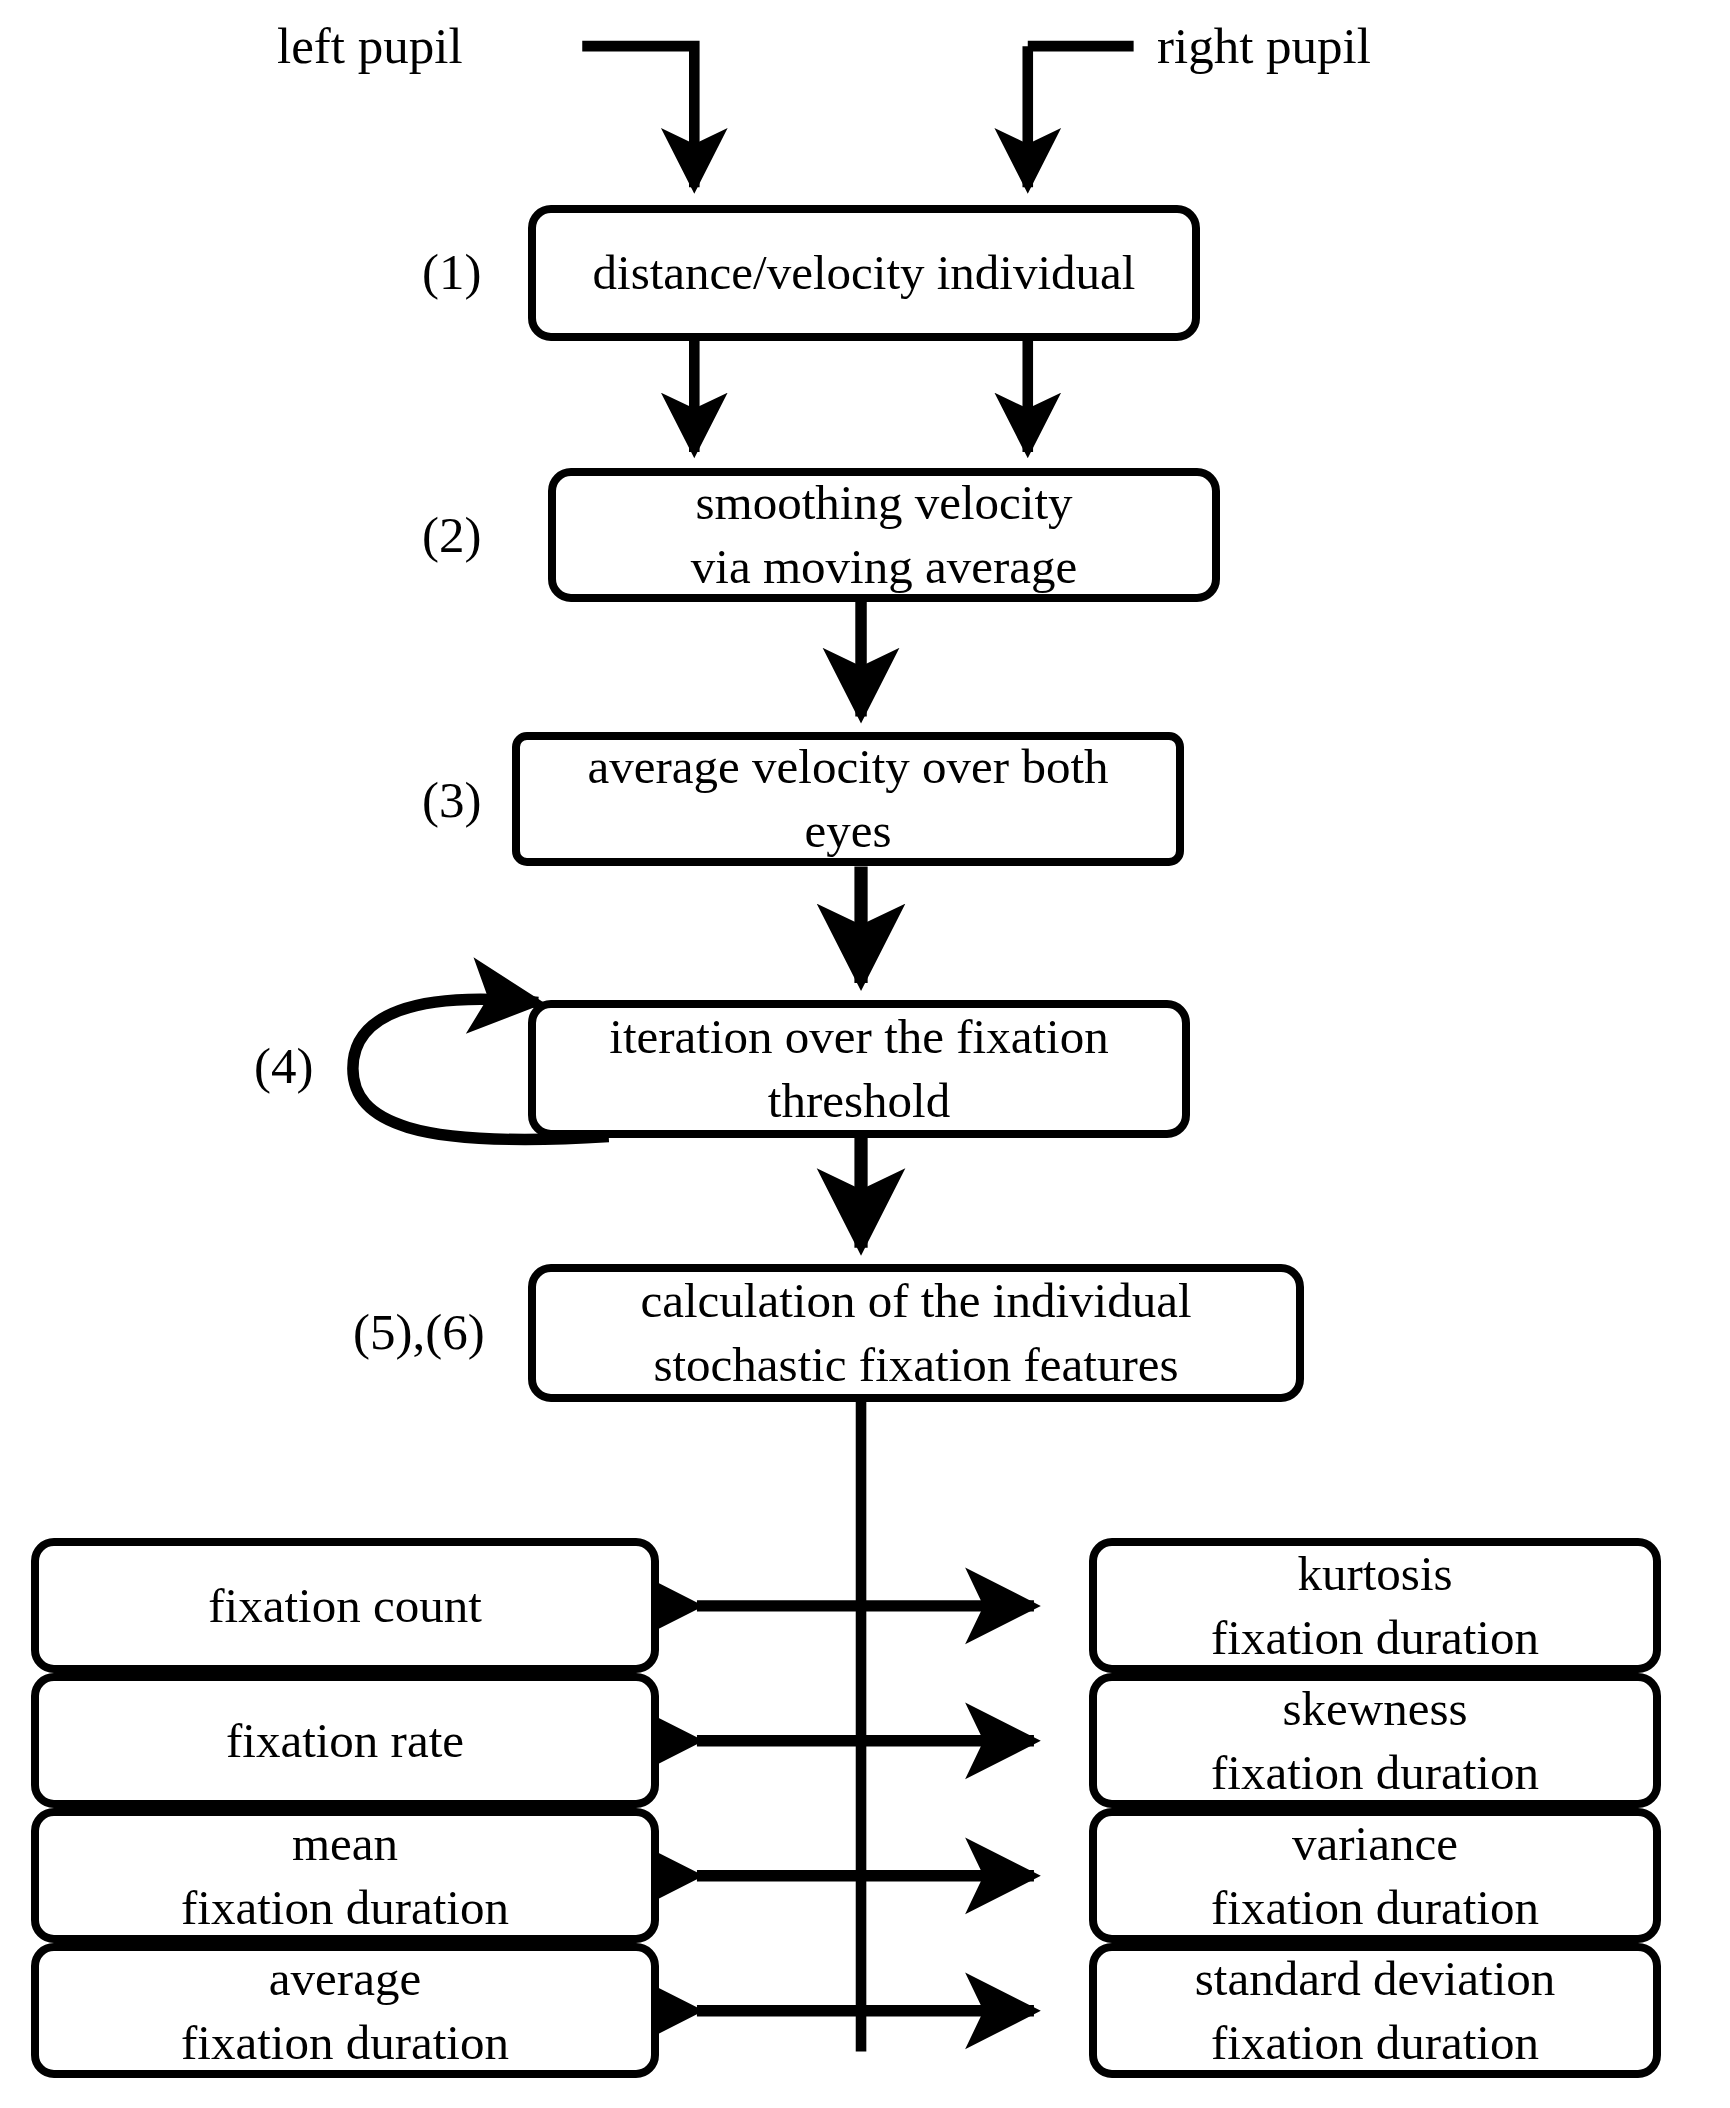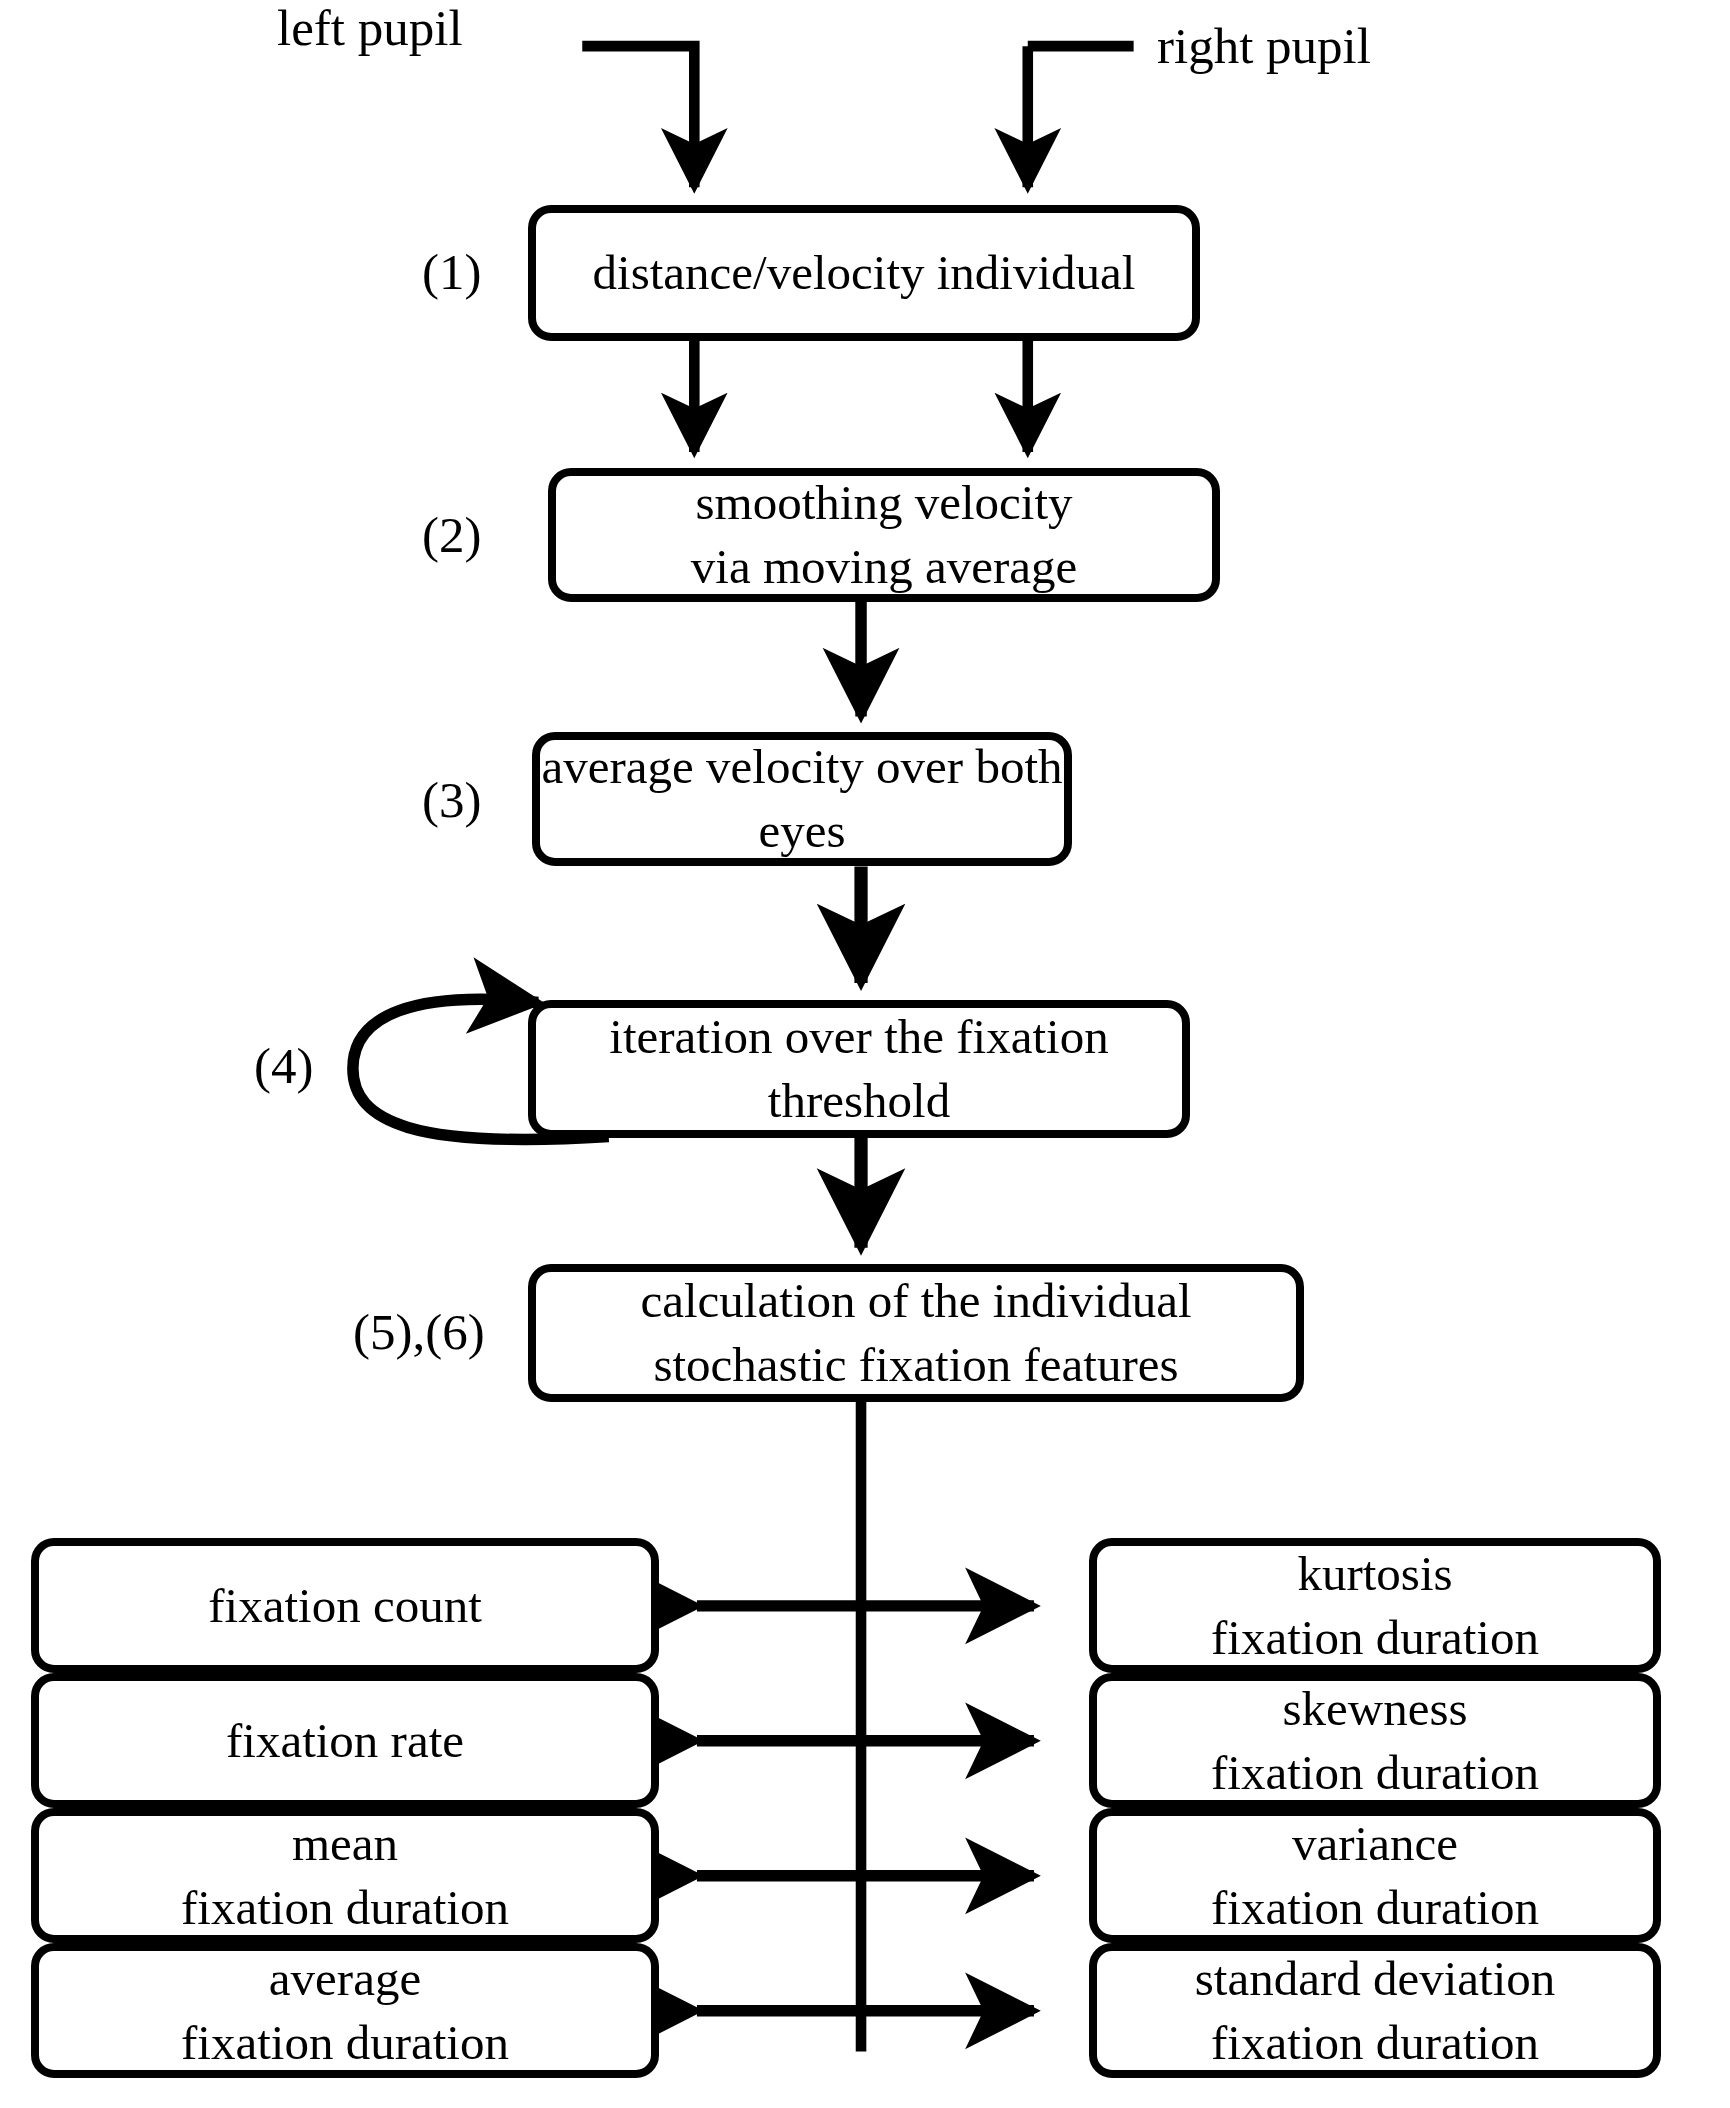--- a/index.html
+++ b/index.html
@@ -55,21 +55,21 @@
   .endlabel {
     position: absolute;
     font-size: 51px;
     line-height: 1;
     white-space: nowrap;
     z-index: 4;
   }
   
   #node-1 { left: 528px;  top: 205px;  width: 672px; height: 136px; }
   #node-2 { left: 528px;  top: 468px;  width: 672px; height: 134px; margin-left: 20px; }
-  #node-3 { left: 532px;  top: 732px;  width: 540px; height: 134px; }
+  #node-3 { left: 512px;  top: 732px;  width: 672px; height: 134px; border-radius: 15px; }
   #node-4 { left: 528px;  top: 1000px; width: 662px; height: 138px; }
   #node-5 { left: 528px;  top: 1264px; width: 776px; height: 138px; }
 
   
   .feat { font-size: 49px; }
   .feat-left  { left: 31px;   width: 628px; }
   .feat-right { left: 1073px; width: 572px; margin-left: 16px; }
   .row-a { top: 1538px; height: 135px; }
   .row-b { top: 1673px; height: 135px; }
   .row-c { top: 1808px; height: 135px; }
@@ -108,21 +108,21 @@
     <path d="M 976,1289 L 976,1414" fill="none" stroke="#000000" stroke-width="15" marker-end="url(#ah2)"></path>
 
     <path d="M 976,1589 L 976,2325" fill="none" stroke="#000000" stroke-width="12"></path>
 
     <path d="M 790,1820 L 1172,1820" fill="none" stroke="#000000" stroke-width="13" marker-start="url(#ah2)" marker-end="url(#ah2)"></path>
     <path d="M 790,1973 L 1172,1973" fill="none" stroke="#000000" stroke-width="13" marker-start="url(#ah2)" marker-end="url(#ah2)"></path>
     <path d="M 790,2126 L 1172,2126" fill="none" stroke="#000000" stroke-width="13" marker-start="url(#ah2)" marker-end="url(#ah2)"></path>
     <path d="M 790,2279 L 1172,2279" fill="none" stroke="#000000" stroke-width="13" marker-start="url(#ah2)" marker-end="url(#ah2)"></path>
   </svg>
 
-  <div class="endlabel" style="left:277px; top:3px;">left pupil</div>
+  <div class="endlabel" style="left:277px; top:21px;">left pupil</div>
   <div class="endlabel" style="left:1157px; top:21px;">right pupil</div>
 
   <div class="steplabel" style="left:422px; top:247px;">(1)</div>
   <div class="steplabel" style="left:422px; top:510px;">(2)</div>
   <div class="steplabel" style="left:422px; top:775px;">(3)</div>
   <div class="steplabel" style="left:254px; top:1041px;">(4)</div>
   <div class="steplabel" style="left:353px; top:1307px;">(5),(6)</div>
 
   <div class="node" id="node-1">
     <span class="ln">distance/velocity individual</span>

